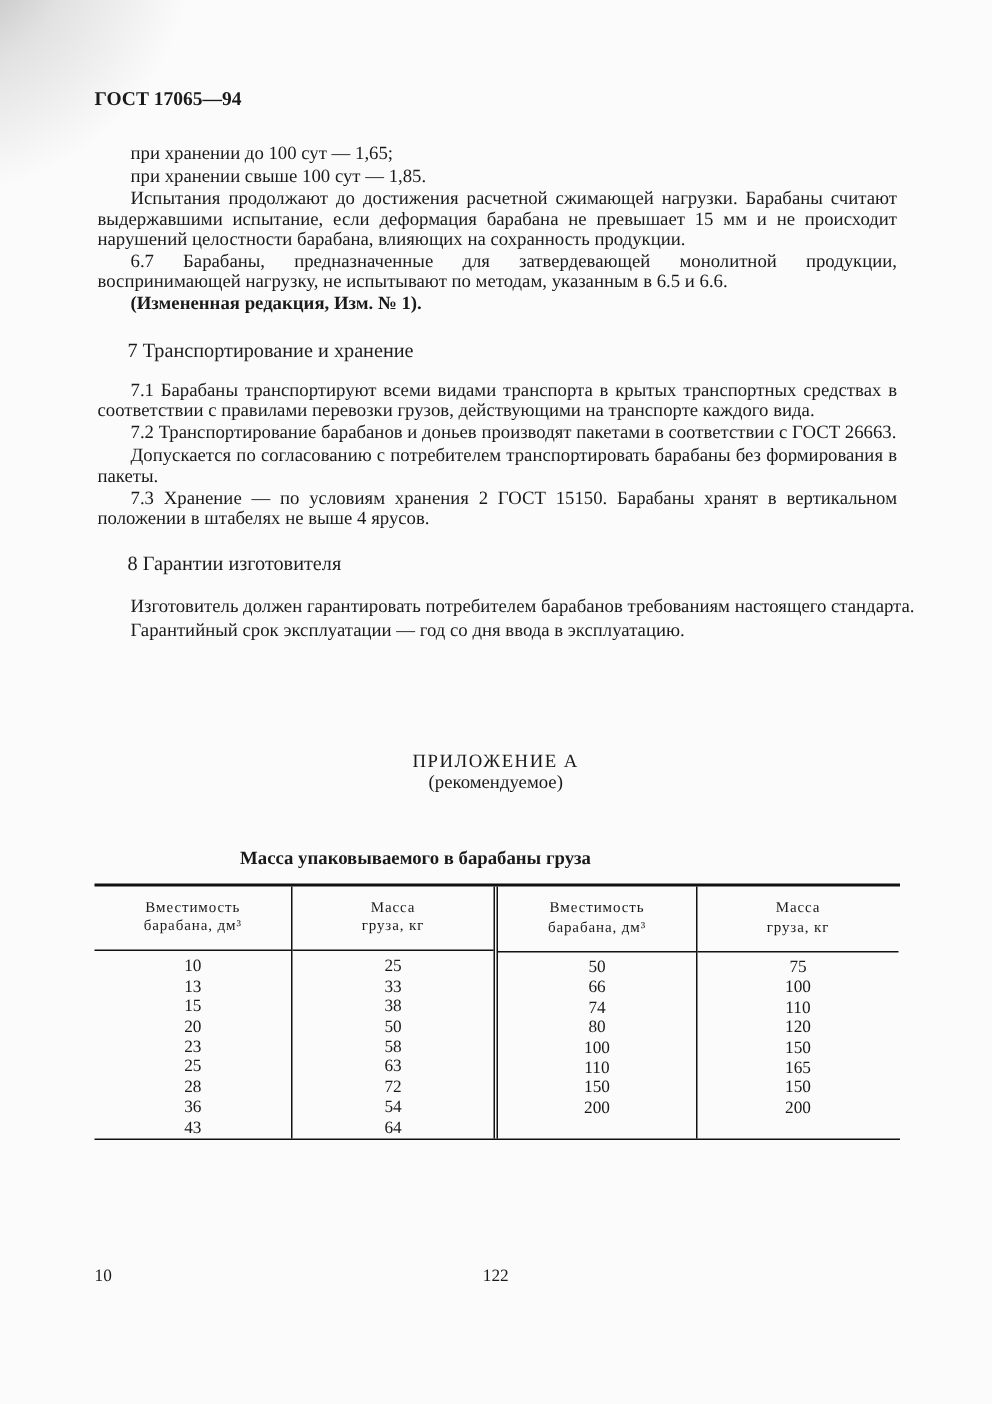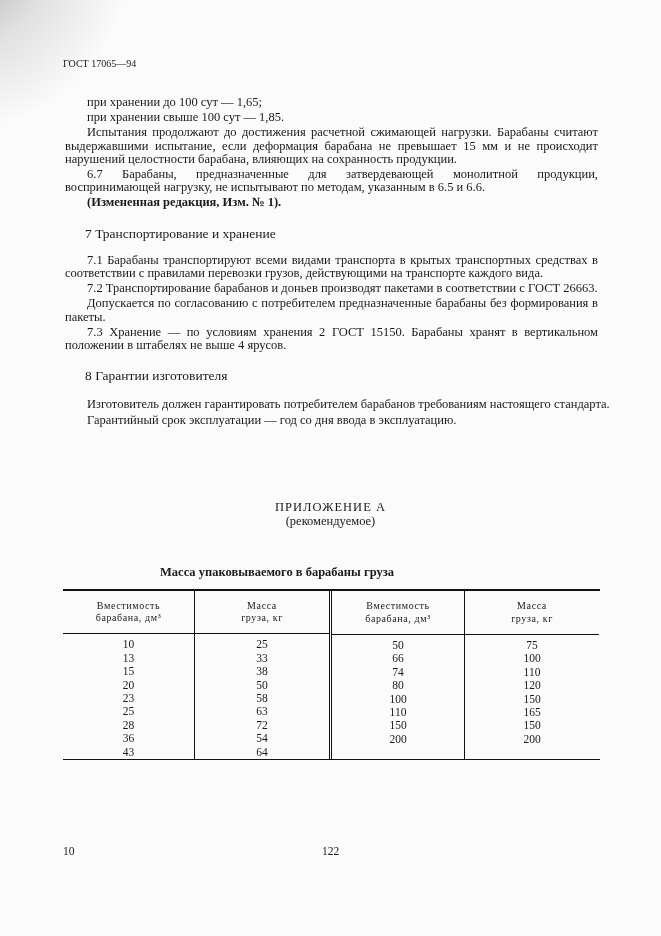--- a/index.html
+++ b/index.html
@@ -8,21 +8,21 @@
     position:relative;
     font-family:"Liberation Serif","DejaVu Serif",serif;
     color:#1a1a1a;
     background:
       radial-gradient(circle at -40px -40px, rgba(110,110,110,.55) 0px, rgba(110,110,110,.18) 90px, rgba(110,110,110,0) 170px),
       #fbfbfb;
     overflow:hidden;
   }
   .doc-code {
     position:absolute; left:63px; top:58px;
-    font-weight:normal; font-size:10px;
+    font-weight:bold; font-size:13px;
   }
   .textblock {
     position:absolute; left:63px; top:94px; width:537px;
     font-size:12.5px; line-height:13.2px;
   }
   .textblock p { margin:2px; text-indent:22px; text-align:justify; }
   .textblock p.one-line { white-space:nowrap; text-align:left; }
   .textblock p.bold { font-weight:bold; }
   .textblock h2 {
     font-size:13.5px; font-weight:normal;
@@ -69,21 +69,21 @@
 <div class="textblock">
   <p>при хранении до 100 сут — 1,65;</p>
   <p>при хранении свыше 100 сут — 1,85.</p>
   <p>Испытания продолжают до достижения расчетной сжимающей нагрузки. Барабаны считают выдержавшими испытание, если деформация барабана не превышает 15 мм и не происходит нарушений целостности барабана, влияющих на сохранность продукции.</p>
   <p>6.7 Барабаны, предназначенные для затвердевающей монолитной продукции, воспринимающей нагрузку, не испытывают по методам, указанным в 6.5 и 6.6.</p>
   <p class="bold">(Измененная редакция, Изм. № 1).</p>
 
   <h2>7 Транспортирование и хранение</h2>
   <p>7.1 Барабаны транспортируют всеми видами транспорта в крытых транспортных средствах в соответствии с правилами перевозки грузов, действующими на транспорте каждого вида.</p>
   <p>7.2 Транспортирование барабанов и доньев производят пакетами в соответствии с ГОСТ 26663.</p>
-  <p>Допускается по согласованию с потребителем предназначенные барабаны без формирования в пакеты.</p>
+  <p>Допускается по согласованию с потребителем транспортировать барабаны без формирования в пакеты.</p>
   <p>7.3 Хранение — по условиям хранения 2 ГОСТ 15150. Барабаны хранят в вертикальном положении в штабелях не выше 4 ярусов.</p>
 
   <h2 class="h8">8 Гарантии изготовителя</h2>
   <p class="one-line">Изготовитель должен гарантировать потребителем барабанов требованиям настоящего стандарта.</p>
   <p class="one-line">Гарантийный срок эксплуатации — год со дня ввода в эксплуатацию.</p>
 </div>
 
 <div class="appendix">
   <div class="app-label">ПРИЛОЖЕНИЕ А</div>
   <div>(рекомендуемое)</div>

